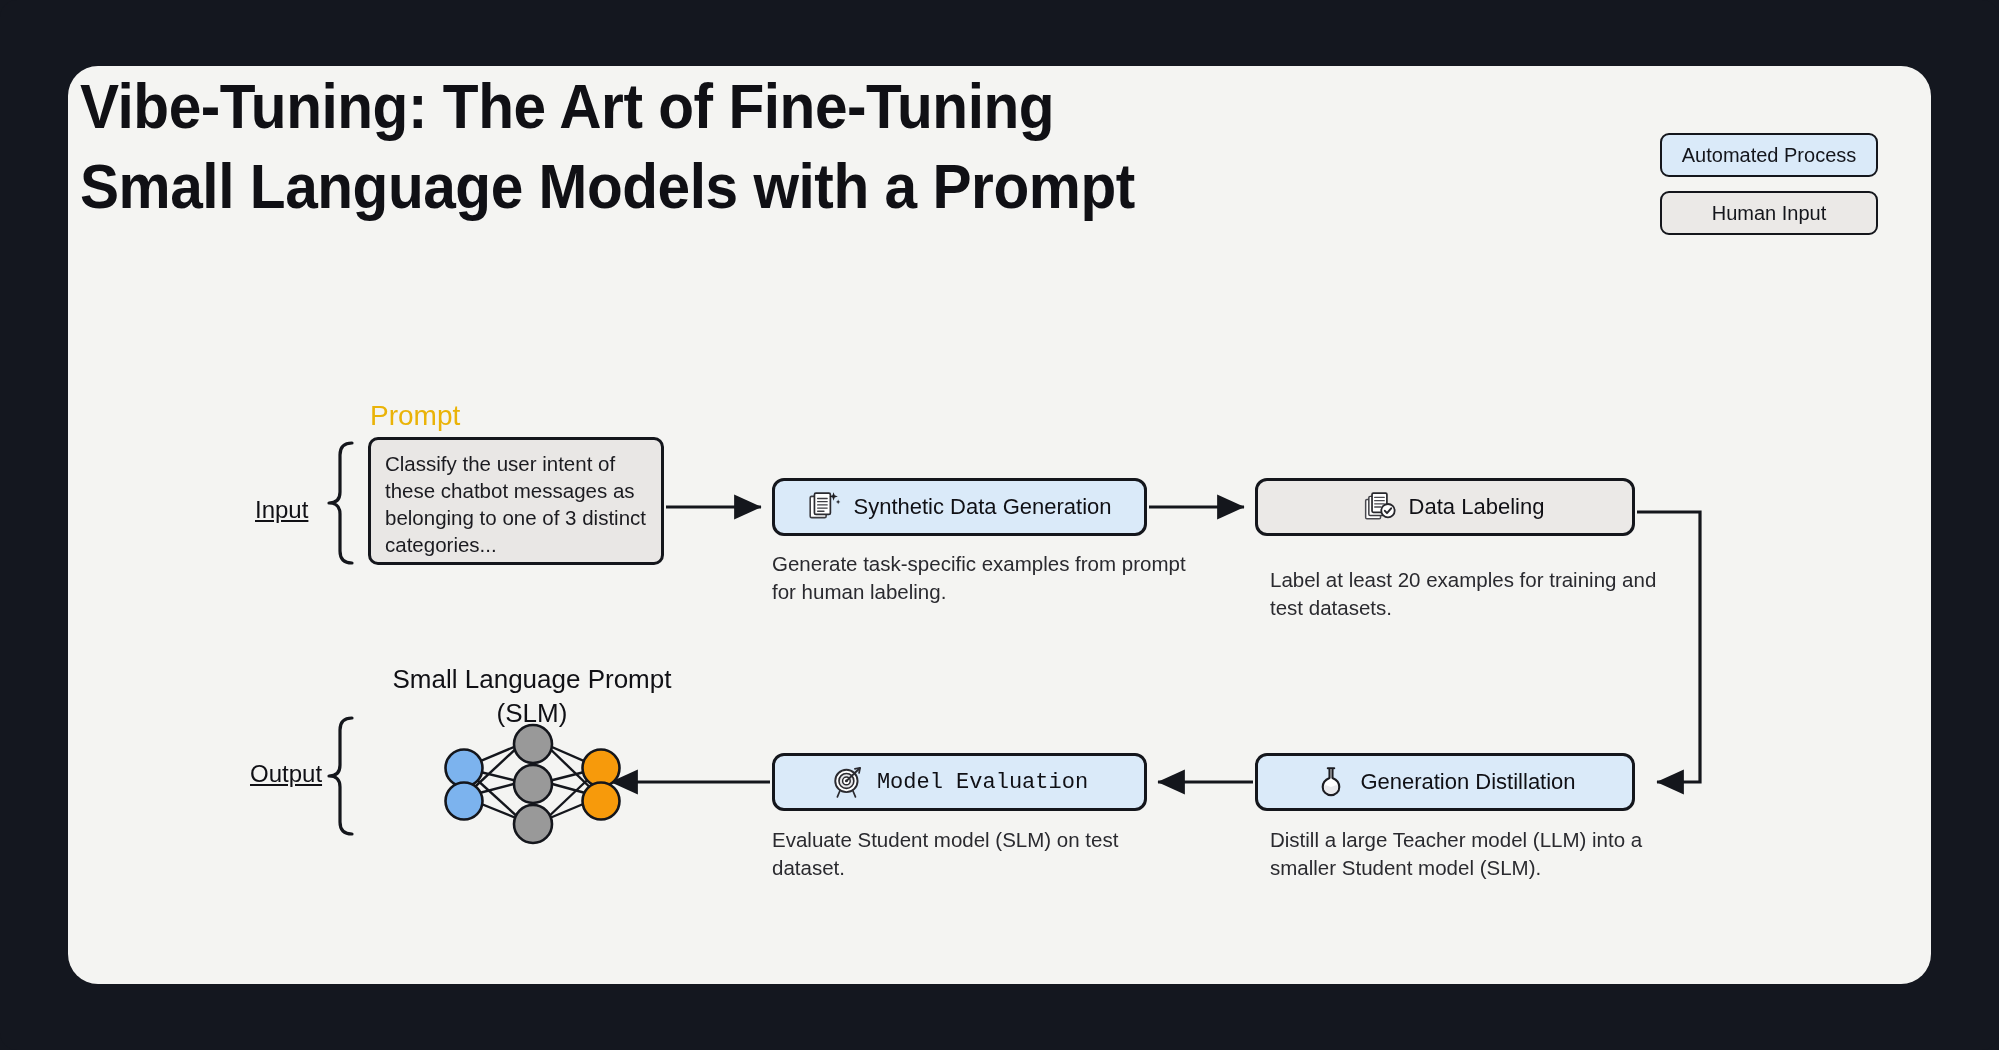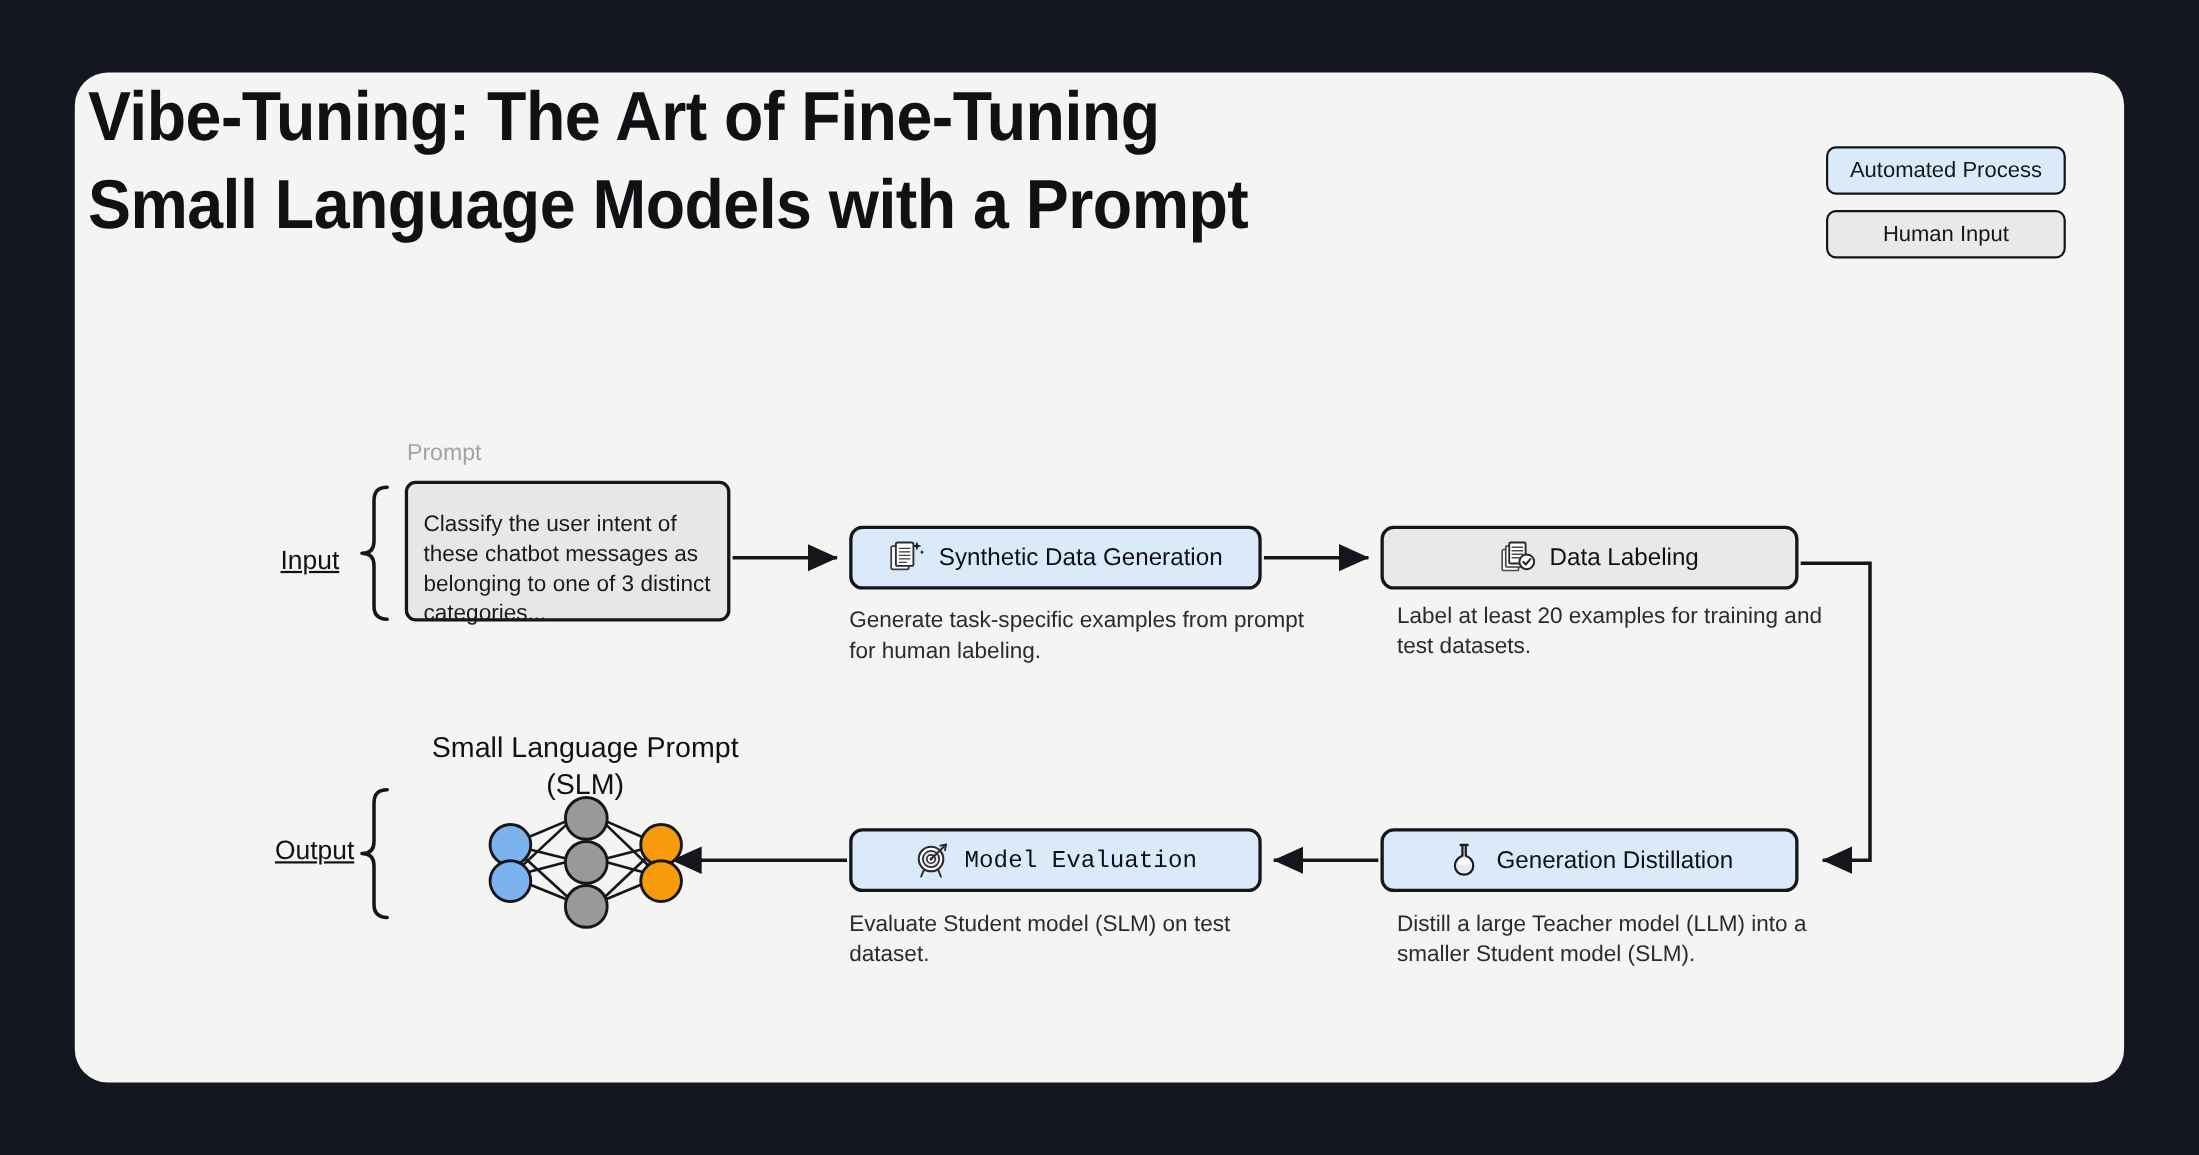--- a/index.html
+++ b/index.html
@@ -96,34 +96,34 @@
     line-height: 28px;
     color: #2a2a2f;
     width: 420px;
   }
 
   
   .prompt-label {
     position: absolute;
     left: 370px;
     top: 400px;
-    font-size: 21px;
-    color: #a3a3a3;
+    font-size: 28px;
+    color: #eab308;
   }
   .prompt-box {
     position: absolute;
     left: 368px;
     top: 437px;
     width: 296px;
     height: 128px;
     background: #e9e7e5;
     border: 3px solid #14161c;
     border-radius: 10px;
     box-sizing: border-box;
-    padding: 23px 14px;
+    padding: 10px 14px;
     font-size: 20.5px;
     line-height: 27px;
     color: #1b1b20;
   }
 
   .brace-label {
     position: absolute;
     font-size: 24px;
     color: #101015;
     text-decoration: underline;
@@ -212,21 +212,21 @@
         <line x1="11" y1="7" x2="20" y2="7"></line>
         <line x1="11" y1="10" x2="20" y2="10"></line>
         <line x1="11" y1="13" x2="20" y2="13"></line>
         <line x1="11" y1="16" x2="17" y2="16"></line>
       </g>
       <circle cx="23.5" cy="19.5" r="6.3" fill="#fff" stroke="#27272c" stroke-width="1.7"></circle>
       <path d="M20.6 19.6 L22.6 21.8 L26.5 17.2" fill="none" stroke="#27272c" stroke-width="1.8" stroke-linecap="round" stroke-linejoin="round"></path>
     </svg>
     <span class="node-label">Data Labeling</span>
   </div>
-  <div class="caption" style="left:1270px; top:546px;">Label at least 20 examples for training and test datasets.</div>
+  <div class="caption" style="left:1270px; top:566px;">Label at least 20 examples for training and test datasets.</div>
 
   <div class="node auto" style="left:1255px; top:753px; width:380px; height:58px;">
     <svg class="node-icon" viewBox="0 0 32 32">
       <path d="M13 3 L19 3" stroke="#1d1d22" stroke-width="2" stroke-linecap="round"></path>
       <path d="M14.6 3.8 L14.6 12.2 C10.4 13.9 8.2 17.3 8.2 20.7 C8.2 25 11.7 28.4 16 28.4 C20.3 28.4 23.8 25 23.8 20.7 C23.8 17.3 21.6 13.9 17.4 12.2 L17.4 3.8" fill="#fff" stroke="#1d1d22" stroke-width="2" stroke-linejoin="round"></path>
       <path d="M9.4 19.6 C11.8 18.2 13.6 20.6 16 20.6 C18.4 20.6 20.3 18.2 22.6 19.6 C22.9 24.2 19.8 27 16 27 C12.2 27 9.1 24.2 9.4 19.6 Z" fill="#e9e9ec"></path>
     </svg>
     <span class="node-label">Generation Distillation</span>
   </div>
   <div class="caption" style="left:1270px; top:826px;">Distill a large Teacher model (LLM) into a smaller Student model (SLM).</div>

